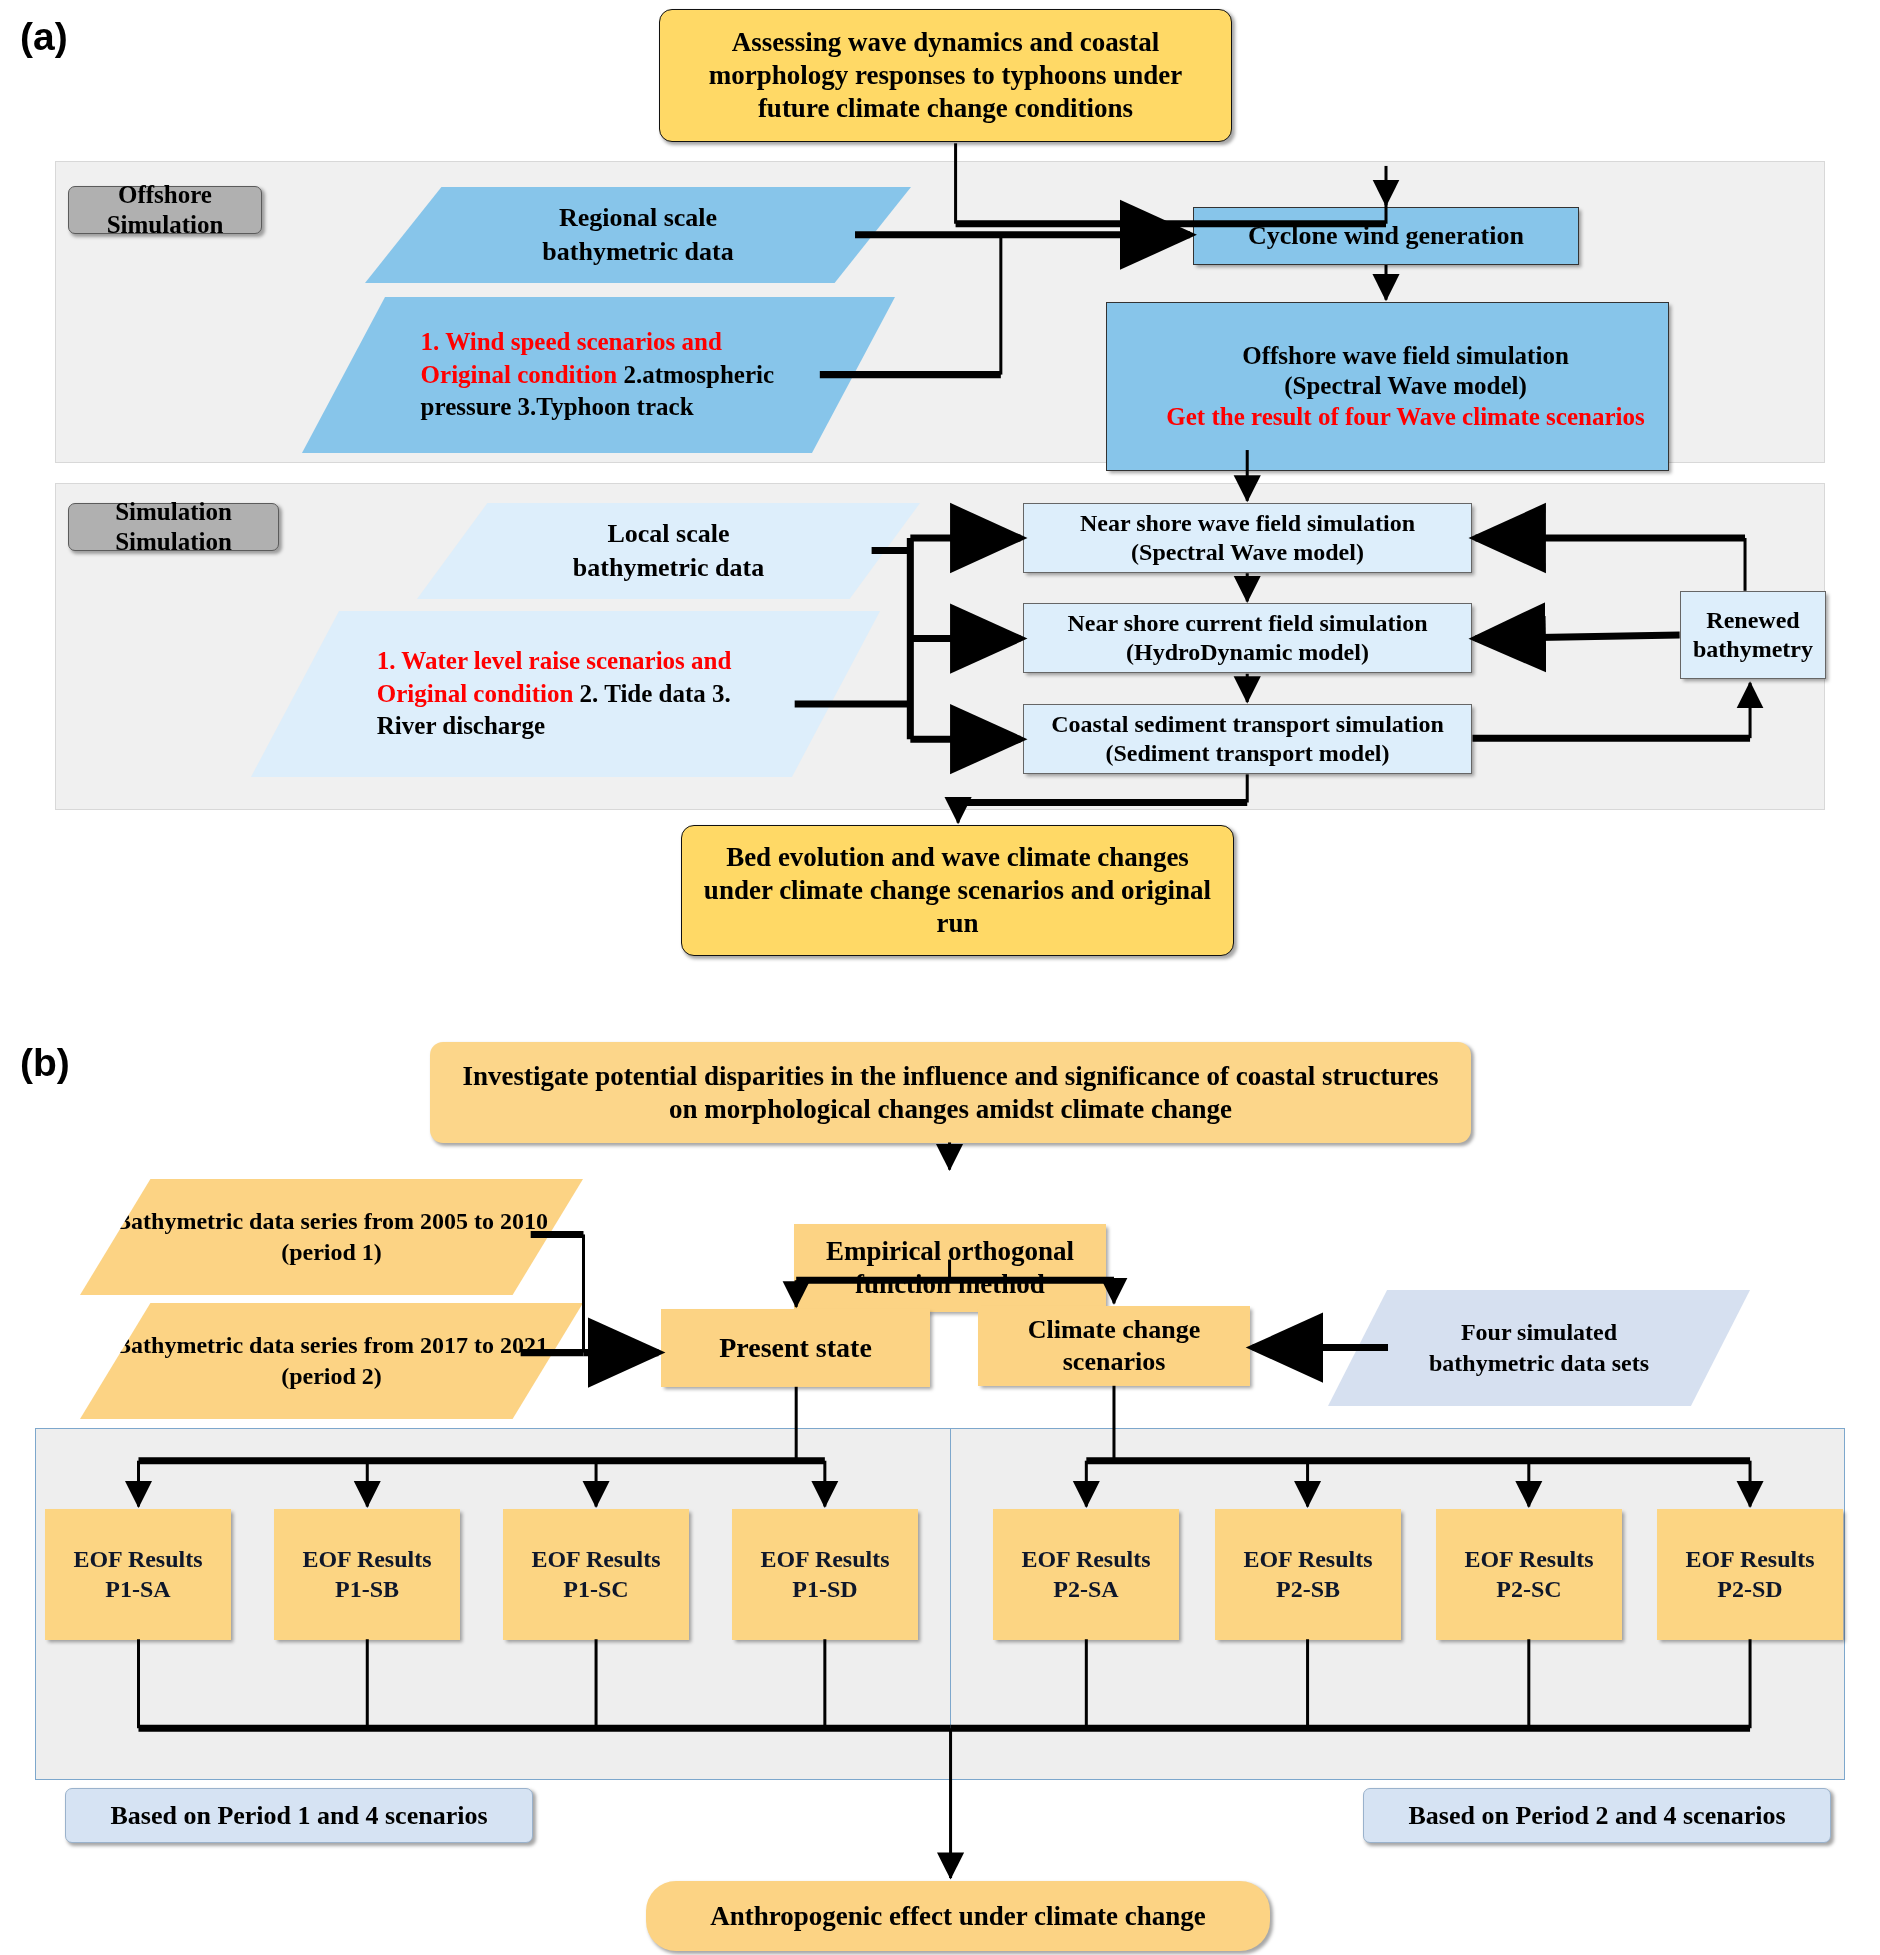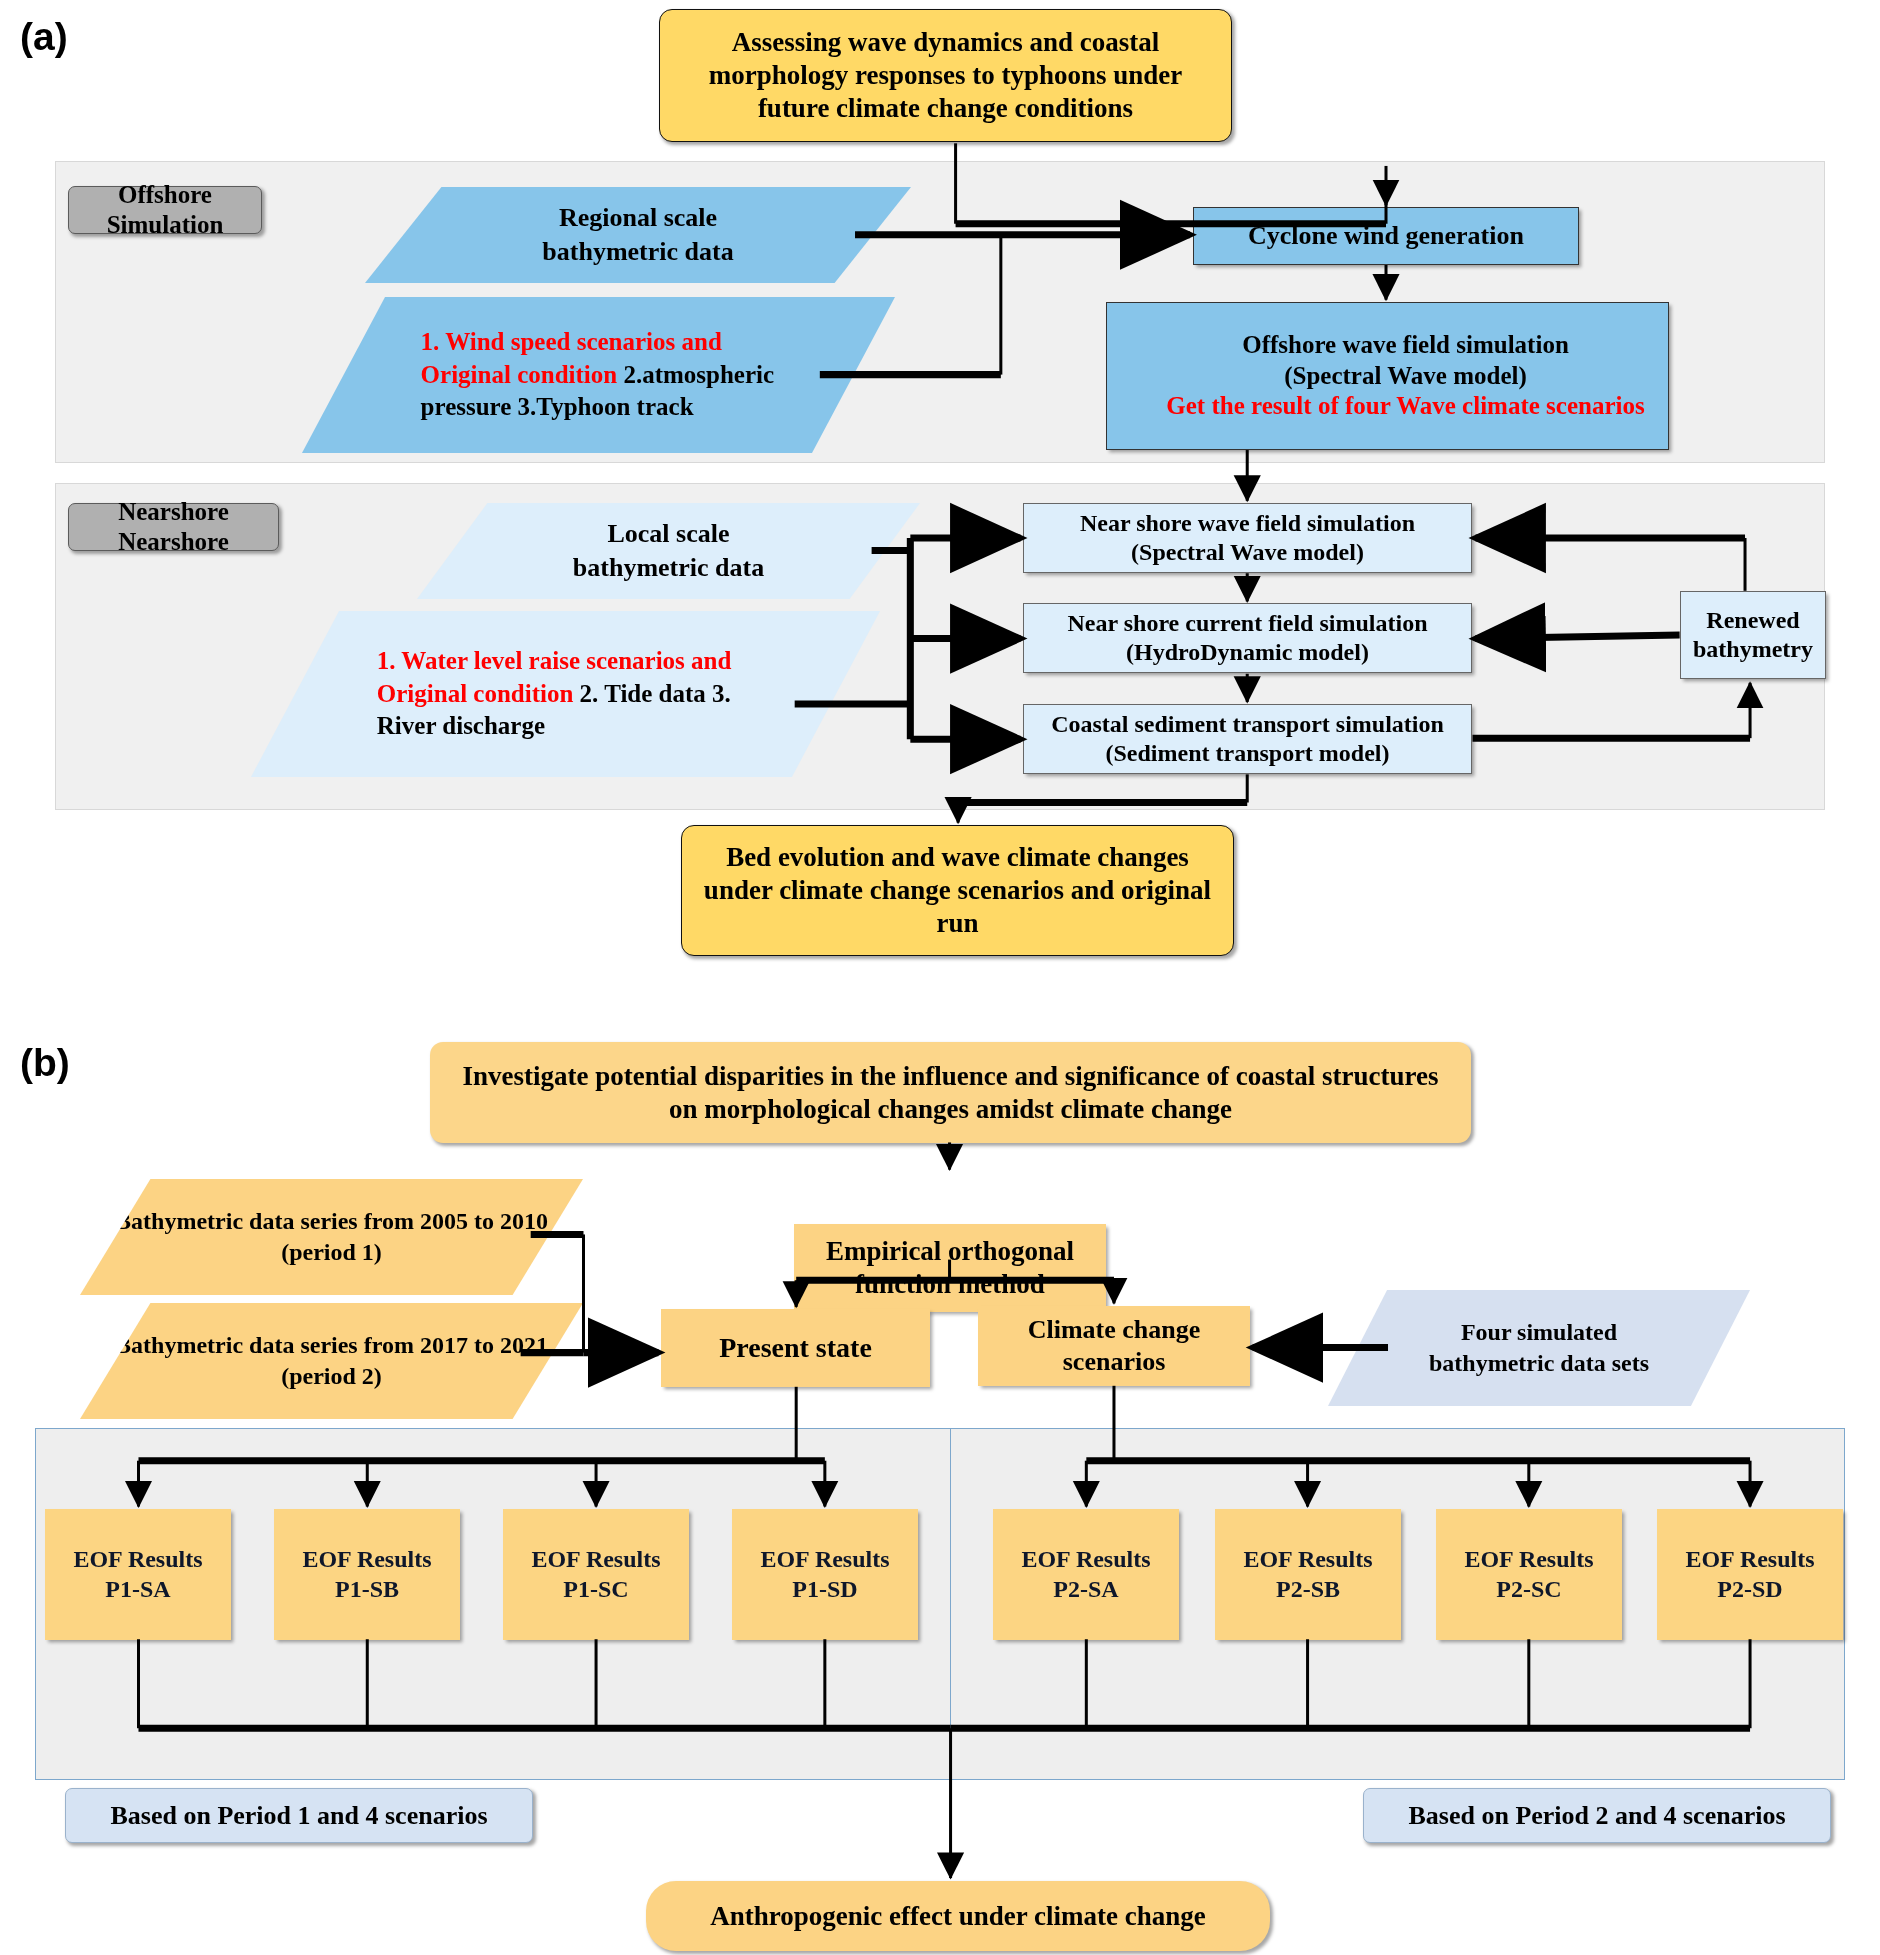--- a/index.html
+++ b/index.html
@@ -137,28 +137,28 @@
       <span class="ln red">Original condition</span>
       <span class="ln">2.atmospheric pressure</span>
       <span class="ln">3.Typhoon track</span>
     </span>
   </div>
 
   <div class="node rect-blue-dark" style="left:1193px; top:207px; width:386px; height:58px; font-size:26px;">
     <span>Cyclone wind generation</span>
   </div>
 
-  <div class="node rect-blue-dark" style="left:1106px; top:302px; width:563px; height:148px; font-size:25px; flex-direction:column;padding-left:36px;">
+  <div class="node rect-blue-dark" style="left:1106px; top:302px; width:563px; height:169px; font-size:25px; flex-direction:column;padding-left:36px;">
     <span class="ln">Offshore wave field simulation</span>
     <span class="ln">(Spectral Wave model)</span>
     <span class="ln red">Get the result of four Wave climate scenarios</span>
   </div>
 
   <div class="node pill-gray" style="left:68px; top:503px; width:211px; height:48px; font-size:25px;">
-    <span>Nearshore Nearshore</span>
+    <span>Simulation Simulation</span>
   </div>
 
   <div class="para para-blue-light" style="left:417px; top:503px; width:503px; height:96px; font-size:26px;">
     <span class="inner" style="white-space:pre-line;">Local scale
 bathymetric data</span>
   </div>
 
   <div class="para para-blue-light left-align" style="left:251px; top:611px; width:629px; height:166px; font-size:25px;">
     <span class="inner">
       <span class="ln red">1.   Water level raise scenarios</span>

